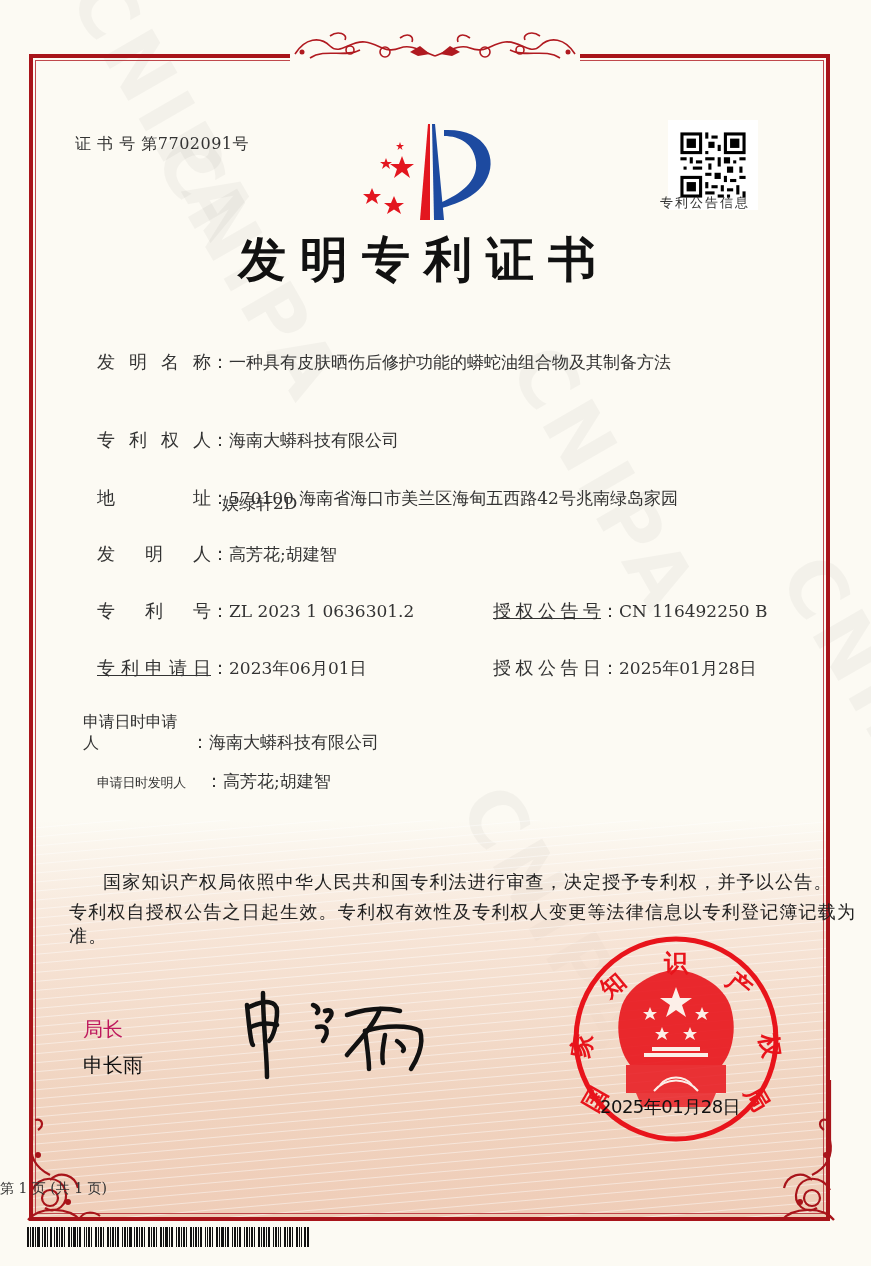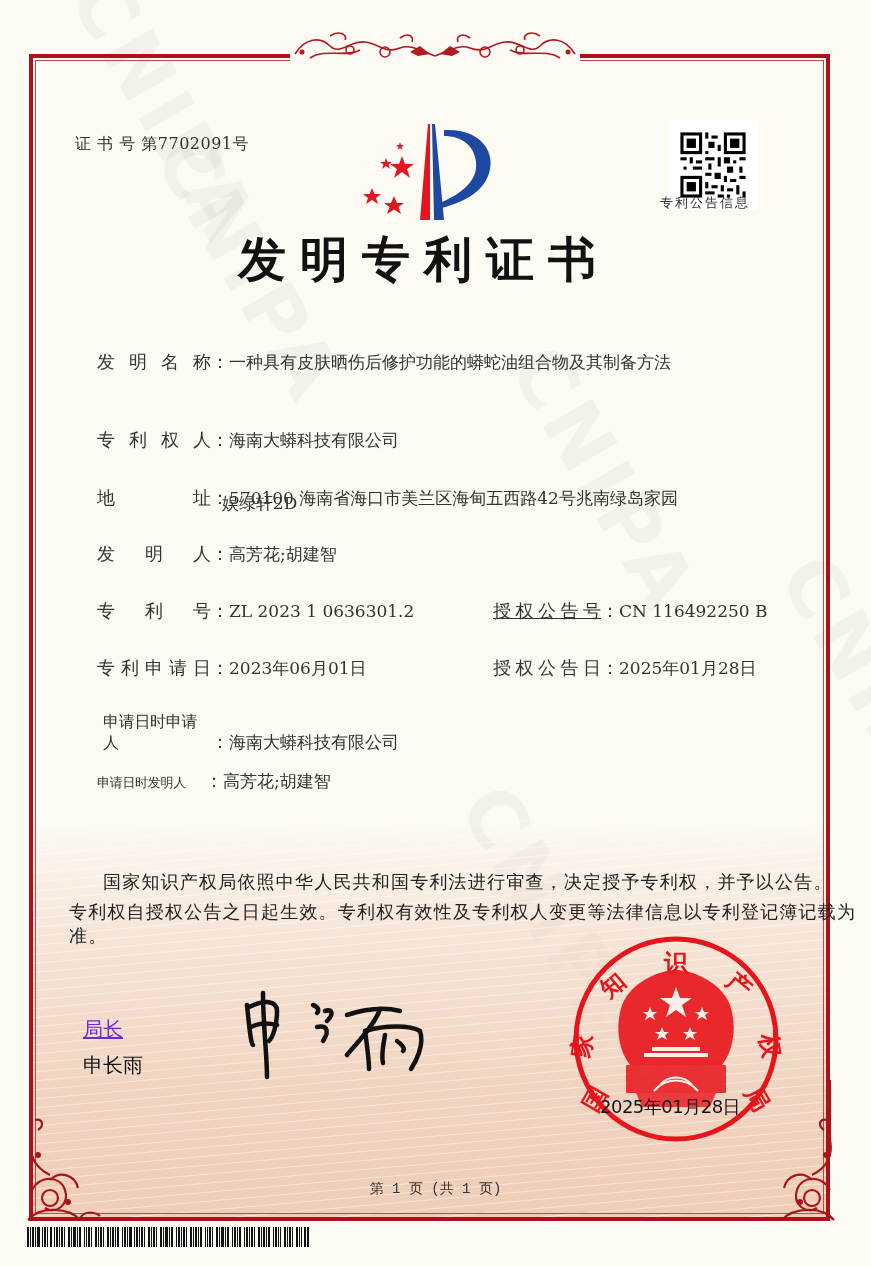--- a/index.html
+++ b/index.html
@@ -46,26 +46,26 @@
     font-size:48px; font-weight:bold; letter-spacing:14px; color:#111;
     font-family:"DejaVu Sans","Liberation Sans",sans-serif;
   }
 
   .field { position:absolute; font-size:18px; color:#333;margin-left:14px; }
   .label { display:inline-block; font-family:"DejaVu Sans","Liberation Sans",sans-serif; font-size:18px; color:#333; }
   .value { font-size:17px; color:#333; }
   .colon { font-family:"DejaVu Sans","Liberation Sans",sans-serif; font-size:18px; }
 
   .notice { position:absolute; font-size:18px; color:#222; letter-spacing:1.2px; font-family:"DejaVu Sans","Liberation Sans",sans-serif; }
-  .director-title { position:absolute; left:83px; top:1016px; font-size:20px; font-family:"DejaVu Sans","Liberation Sans",sans-serif; color:#6d28d9;text-decoration:underline; }
+  .director-title { position:absolute; left:83px; top:1016px; font-size:20px; font-family:"DejaVu Sans","Liberation Sans",sans-serif; color:#be185d; }
   .director-name { position:absolute; left:83px; top:1052px; font-size:20px; font-family:"DejaVu Sans","Liberation Sans",sans-serif; color:#111; }
   .signature { position:absolute; left:235px; top:985px; width:220px; height:110px; }
   .seal { position:absolute; left:562px; top:935px; width:228px; height:210px; }
   .seal-date { position:absolute; left:600px; top:1095px; font-size:18px; font-family:"DejaVu Sans","Liberation Sans",sans-serif; color:#111; letter-spacing:-0.5px; }
-  .page-no { position:absolute; left:0; width:871px; top:1180px; text-align:center; font-size:14px; color:#333;font-family:Liberation Mono, monospace; }
+  .page-no { position:absolute; left:0; width:871px; top:1180px; font-size:14px; color:#333; }
   .barcode { position:absolute; left:27px; top:1227px; width:282px; height:20px; }
 </style>
 </head>
 <body>
 
 <div class="watermark" style="left:215px; top:120px;">CNIPA</div>
 <div class="watermark" style="left:570px; top:330px;">CNIPA</div>
 <div class="watermark" style="left:520px; top:770px;">CNIPA</div>
 <div class="watermark" style="left:130px; top:-40px;">CNIPA</div>
 <div class="watermark" style="left:840px; top:540px;">CNIPA</div>
@@ -220,27 +220,27 @@
 </div>
 
 <div class="field" style="left:83px; top:599px;">
   <span class="label" style="width:114px; text-align:justify; text-align-last:justify;">专利号</span><span class="colon">：</span><span class="value">ZL 2023 1 0636301.2</span>
 </div>
 <div class="field" style="left:479px; top:599px;">
   <span class="label" style="width:108px; text-align:justify; text-align-last:justify;text-decoration:underline;">授权公告号</span><span class="colon">：</span><span class="value">CN 116492250 B</span>
 </div>
 
 <div class="field" style="left:83px; top:656px;">
-  <span class="label" style="width:114px; text-align:justify; text-align-last:justify;">专利申请日</span><span class="colon">：</span><span class="value">2023年06月01日</span>
+  <span class="label" style="width:114px; text-align:justify; text-align-last:justify;text-decoration:underline;">专利申请日</span><span class="colon">：</span><span class="value">2023年06月01日</span>
 </div>
 <div class="field" style="left:479px; top:656px;">
   <span class="label" style="width:108px; text-align:justify; text-align-last:justify;">授权公告日</span><span class="colon">：</span><span class="value">2025年01月28日</span>
 </div>
 
-<div class="field" style="left:89px; top:712px;">
+<div class="field" style="left:69px; top:712px;">
   <span class="label" style="width:108px; font-size:16px; letter-spacing:-0.3px;">申请日时申请人</span><span class="colon">：</span><span class="value">海南大蟒科技有限公司</span>
 </div>
 
 <div class="field" style="left:83px; top:769px;">
   <span class="label" style="width:108px; font-size:13px; letter-spacing:-0.3px;">申请日时发明人</span><span class="colon">：</span><span class="value">高芳花;胡建智</span>
 </div>
 
 <div class="notice" style="left:103px; top:870px;">国家知识产权局依照中华人民共和国专利法进行审查，决定授予专利权，并予以公告。</div>
 <div class="notice" style="left:69px; top:900px;">专利权自授权公告之日起生效。专利权有效性及专利权人变更等法律信息以专利登记簿记载为准。</div>
 

